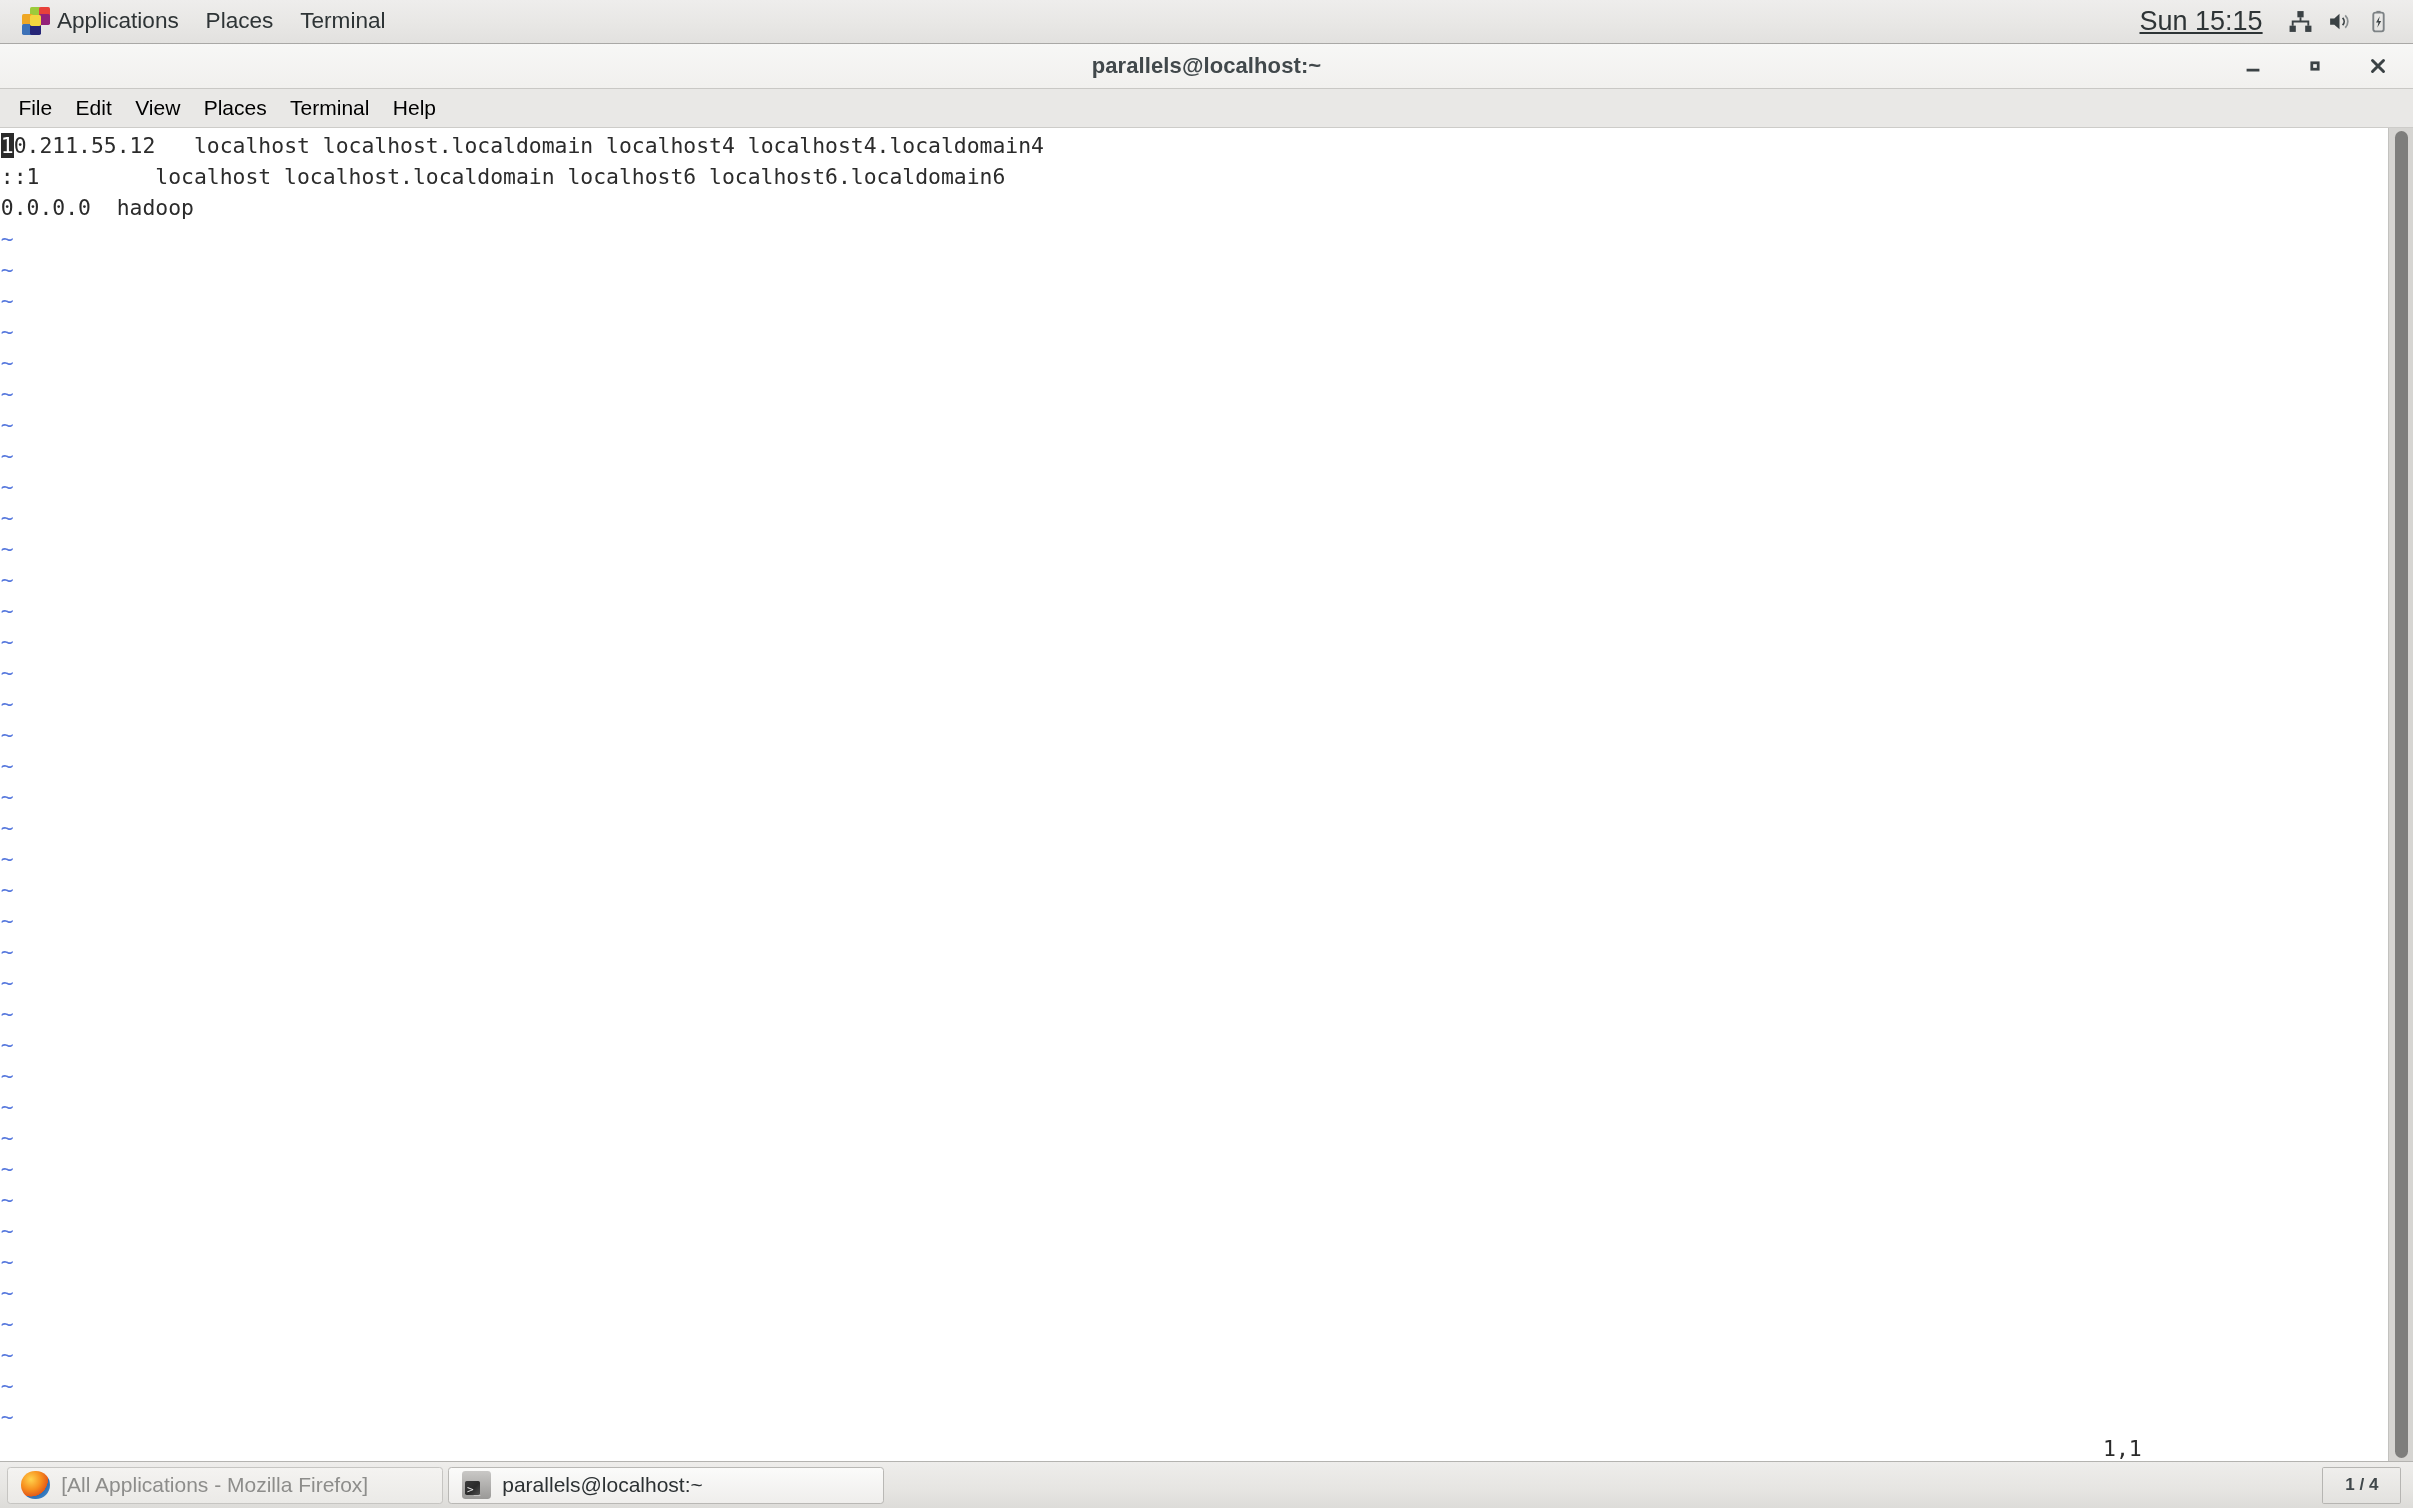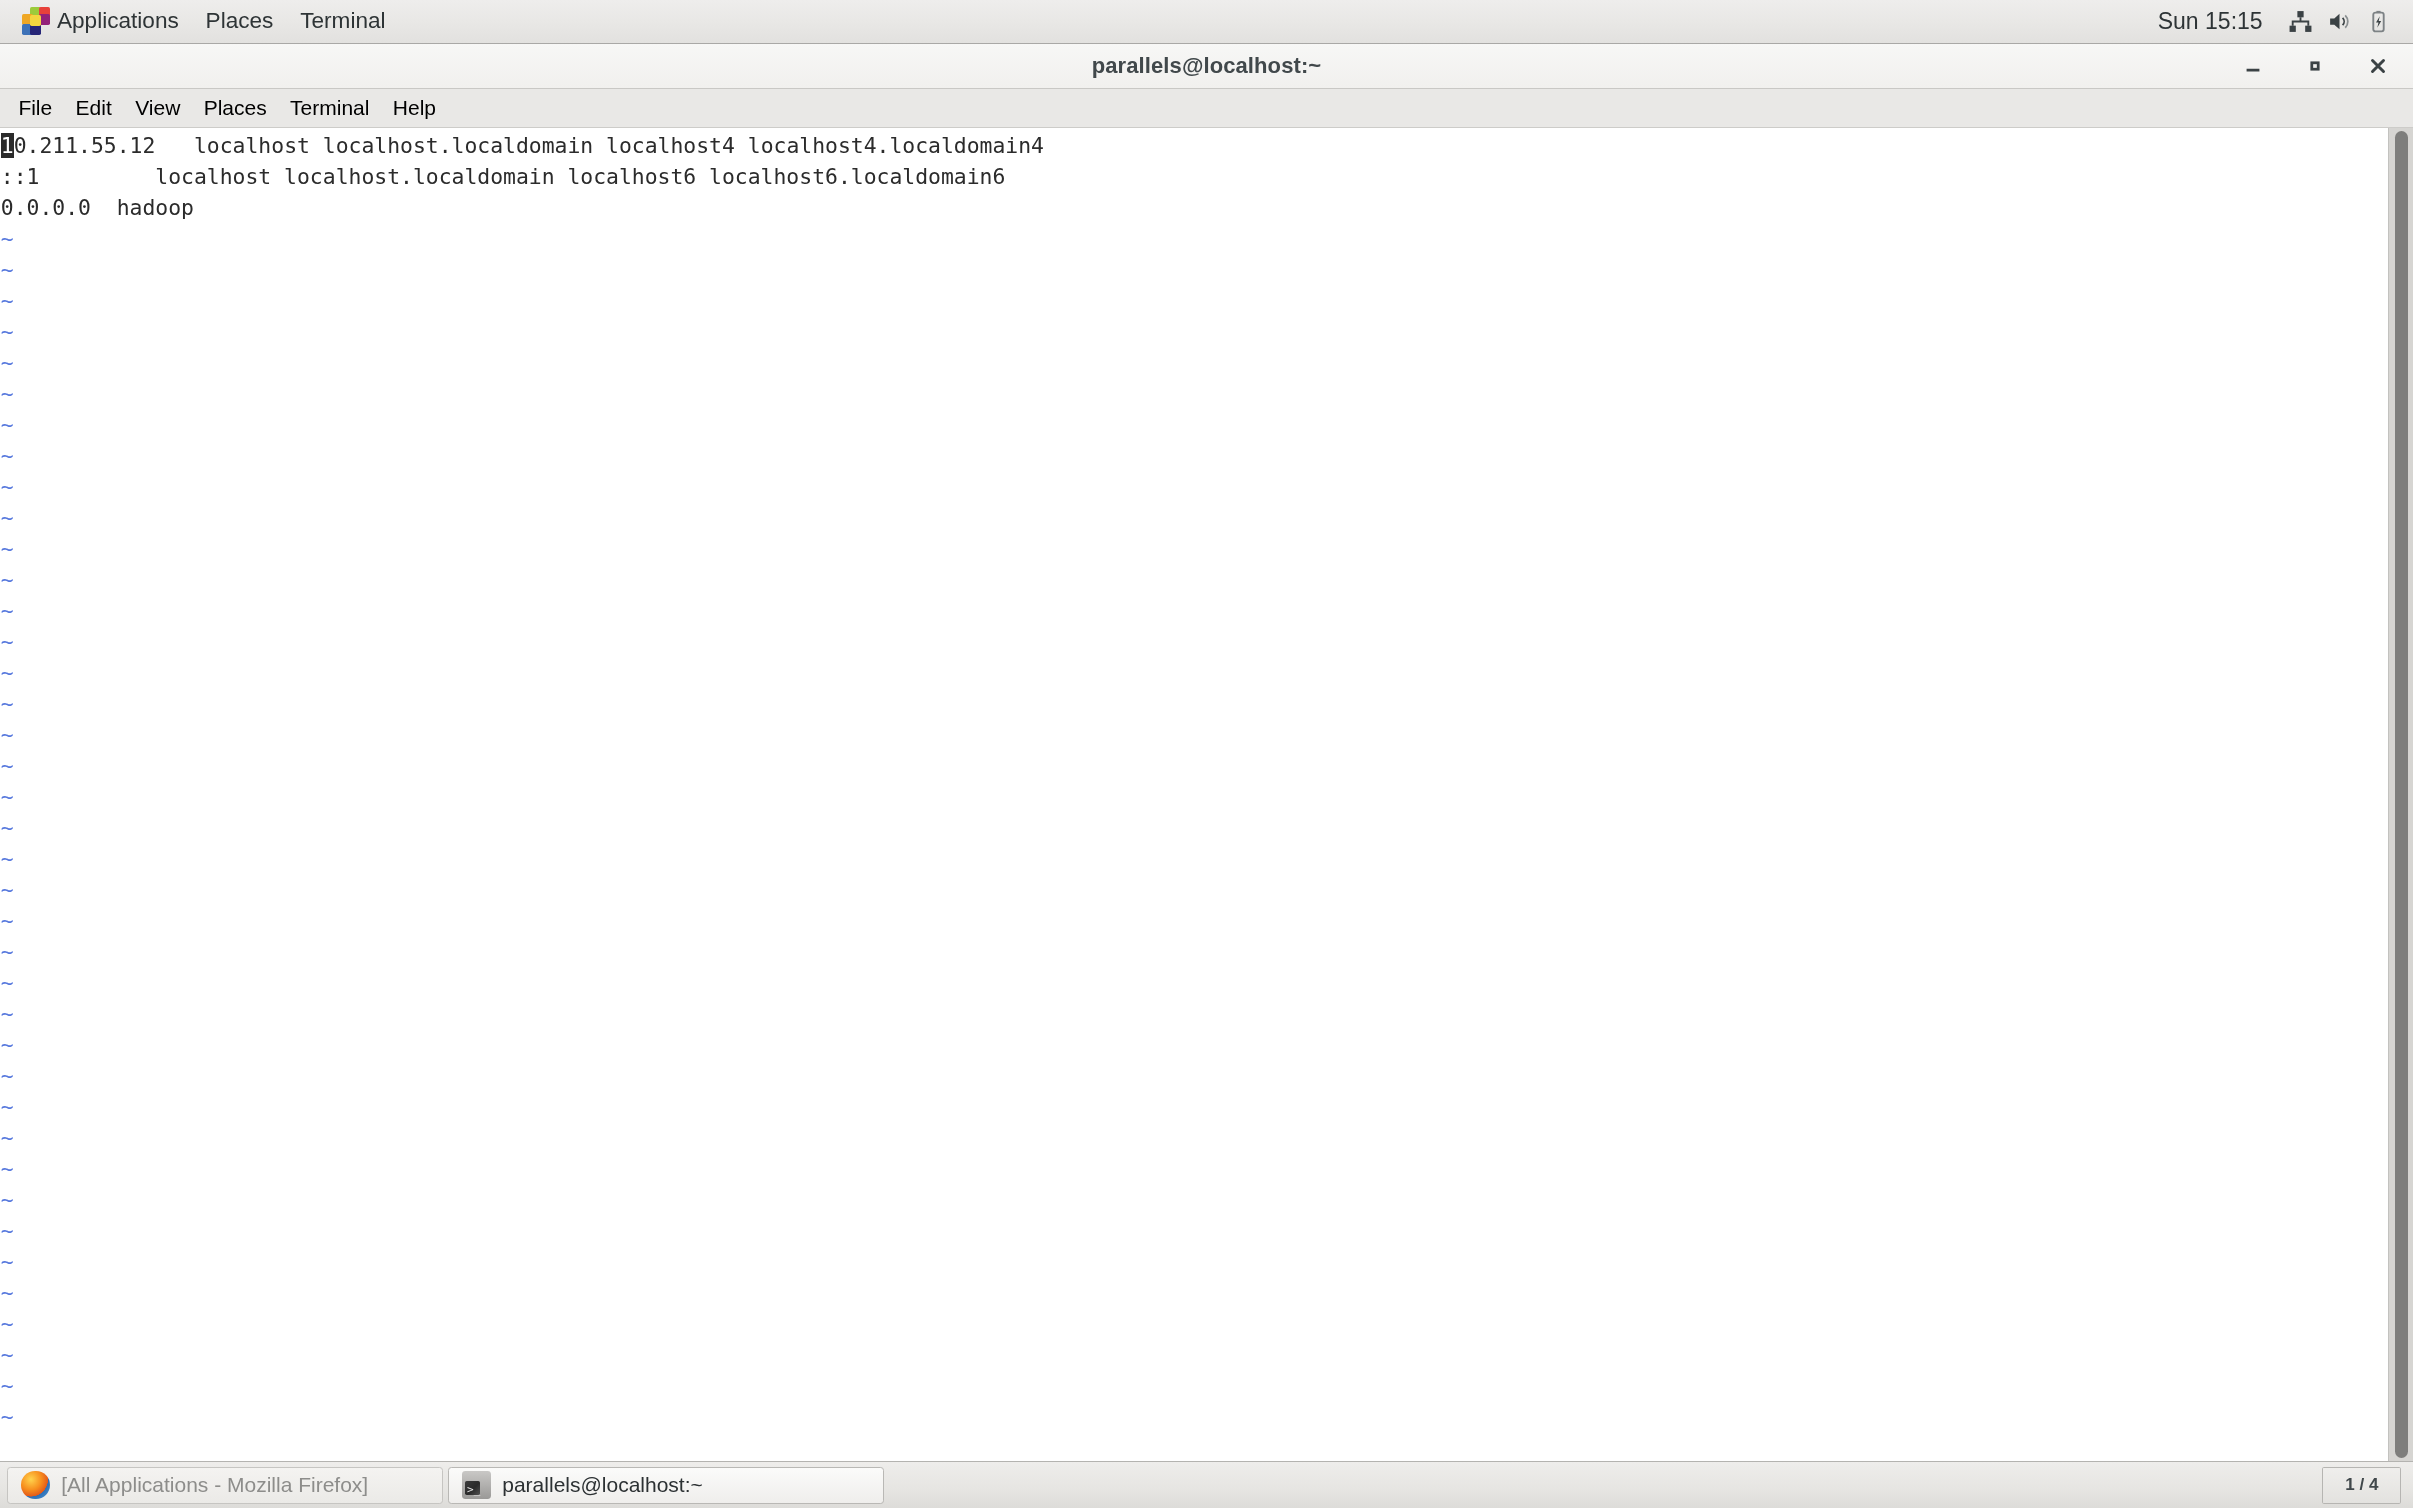--- a/index.html
+++ b/index.html
@@ -65,21 +65,21 @@
     border-radius: 1.7px;
   }
   .p-a { background:#9ccb3b; left:8.4px;  top:0px;  }
   .p-b { background:#932279; left:17.6px;  top:7.5px;  }
   .p-c { background:#efa724; left:0px;   top:7.5px;  }
   .p-d { background:#262577; left:8.4px;  top:17px; }
   .p-e { background:#e7413a; left:17.6px;  top:0px;  }
   .p-f { background:#3d72b8; left:0px;   top:17px; }
   .p-g { background:#f3d53f; left:8.4px;  top:8.4px; width:10px; height:10px;}
 
-  .clock { font-size: 23px; color: #2e3436; padding: 0 18.4px; white-space: nowrap; }
+  .clock { font-size: 27px; color: #2e3436; padding: 0 18.4px; white-space: nowrap; text-decoration: underline; }
   .tray-icon { width: 39px; height: 44px; display: flex; align-items: center; justify-content: center; }
 
   
   .window {
     position: relative;
     flex: 1 1 auto;
     display: flex;
     flex-direction: column;
     background: #ffffff;
     overflow: hidden;
@@ -367,20 +367,24 @@
       <div class="menu-item">Edit</div>
       <div class="menu-item">View</div>
       <div class="menu-item">Places</div>
       <div class="menu-item">Terminal</div>
       <div class="menu-item">Help</div>
     </div>
 
     <div class="term-area">
       <div class="term-content" id="term-content"><div class="term-line"><span class="cursor-cell">1</span>0.211.55.12   localhost localhost.localdomain localhost4 localhost4.localdomain4</div><div class="term-line">::1         localhost localhost.localdomain localhost6 localhost6.localdomain6</div><div class="term-line">0.0.0.0  hadoop</div><div class="term-line tilde">~</div><div class="term-line tilde">~</div><div class="term-line tilde">~</div><div class="term-line tilde">~</div><div class="term-line tilde">~</div><div class="term-line tilde">~</div><div class="term-line tilde">~</div><div class="term-line tilde">~</div><div class="term-line tilde">~</div><div class="term-line tilde">~</div><div class="term-line tilde">~</div><div class="term-line tilde">~</div><div class="term-line tilde">~</div><div class="term-line tilde">~</div><div class="term-line tilde">~</div><div class="term-line tilde">~</div><div class="term-line tilde">~</div><div class="term-line tilde">~</div><div class="term-line tilde">~</div><div class="term-line tilde">~</div><div class="term-line tilde">~</div><div class="term-line tilde">~</div><div class="term-line tilde">~</div><div class="term-line tilde">~</div><div class="term-line tilde">~</div><div class="term-line tilde">~</div><div class="term-line tilde">~</div><div class="term-line tilde">~</div><div class="term-line tilde">~</div><div class="term-line tilde">~</div><div class="term-line tilde">~</div><div class="term-line tilde">~</div><div class="term-line tilde">~</div><div class="term-line tilde">~</div><div class="term-line tilde">~</div><div class="term-line tilde">~</div><div class="term-line tilde">~</div><div class="term-line tilde">~</div><div class="term-line tilde">~</div></div>
 
+      <div class="status-line">
+        <span class="status-pos">1,1</span>
+        
+      </div>
 
       <div class="scrollbar">
         <div class="scrollbar-thumb"></div>
       </div>
     </div>
   </div>
 
   <div class="taskbar">
 
     <div class="task-btn inactive">

